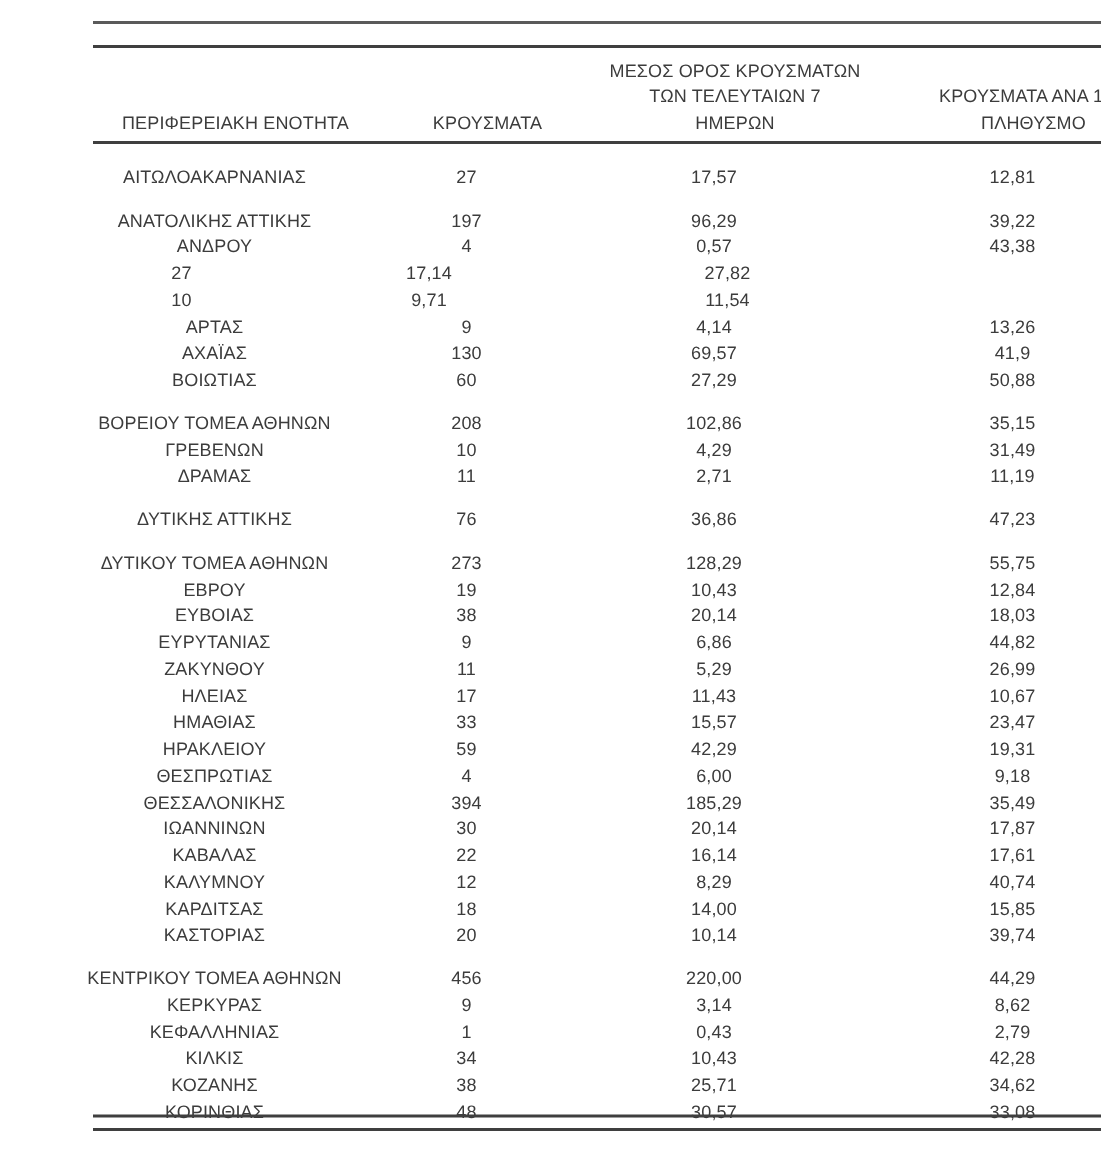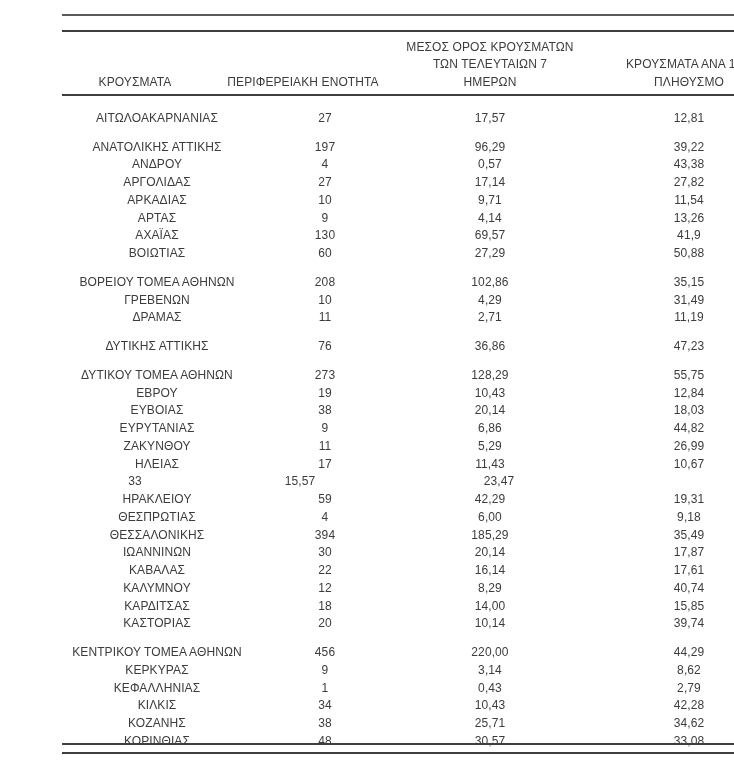--- a/index.html
+++ b/index.html
@@ -40,21 +40,21 @@
     box-sizing: content-box;
   }
   .thead .cell {
     font-size: 12px;
     line-height: 17.5px;
     padding-bottom: 3px;
     letter-spacing: 0.1px;
   }
   .tbody {
     position: absolute;
-    left: 62px;
+    left: 48px;
     right: 0;
     top: 96px;
   }
   .group { margin-top: 11px; }
   .group:first-child { margin-top: 13px; }
   .row {
     display: flex;
     height: 17.75px;
     align-items: center;
   }
@@ -71,25 +71,25 @@
   .c4 { width: 152px; padding-right: 26px; box-sizing: border-box; margin-left: 44px; }
 </style>
 </head>
 <body>
 
 <div class="page">
   <div class="rule rule-top-1"></div>
   <div class="rule rule-top-2"></div>
 
   <div class="thead">
+      <div class="cell c1">
+        <div>ΠΕΡΙΦΕΡΕΙΑΚΗ ΕΝΟΤΗΤΑ</div>
+      </div>
       <div class="cell c2">
         <div>ΚΡΟΥΣΜΑΤΑ</div>
-      </div>
-      <div class="cell c1">
-        <div>ΠΕΡΙΦΕΡΕΙΑΚΗ ΕΝΟΤΗΤΑ</div>
       </div>
       <div class="cell c3">
         <div>ΜΕΣΟΣ ΟΡΟΣ ΚΡΟΥΣΜΑΤΩΝ</div>
         <div>ΤΩΝ ΤΕΛΕΥΤΑΙΩΝ 7</div>
         <div>ΗΜΕΡΩΝ</div>
       </div>
       <div class="cell c4">
         <div>ΚΡΟΥΣΜΑΤΑ ΑΝΑ 100000</div>
         <div>ΠΛΗΘΥΣΜΟ</div>
       </div>
@@ -111,27 +111,25 @@
           <div class="cell c3">96,29</div>
           <div class="cell c4">39,22</div>
         </div>
         <div class="row">
           <div class="cell c1">ΑΝΔΡΟΥ</div>
           <div class="cell c2">4</div>
           <div class="cell c3">0,57</div>
           <div class="cell c4">43,38</div>
         </div>
         <div class="row">
-          <div class="cell c1">ΑΡΓΟΛΙΔΑΣ</div>
           <div class="cell c2">27</div>
           <div class="cell c3">17,14</div>
           <div class="cell c4">27,82</div>
         </div>
         <div class="row">
-          <div class="cell c1">ΑΡΚΑΔΙΑΣ</div>
           <div class="cell c2">10</div>
           <div class="cell c3">9,71</div>
           <div class="cell c4">11,54</div>
         </div>
         <div class="row">
           <div class="cell c1">ΑΡΤΑΣ</div>
           <div class="cell c2">9</div>
           <div class="cell c3">4,14</div>
           <div class="cell c4">13,26</div>
         </div>
@@ -207,20 +205,21 @@
           <div class="cell c3">5,29</div>
           <div class="cell c4">26,99</div>
         </div>
         <div class="row">
           <div class="cell c1">ΗΛΕΙΑΣ</div>
           <div class="cell c2">17</div>
           <div class="cell c3">11,43</div>
           <div class="cell c4">10,67</div>
         </div>
         <div class="row">
+          <div class="cell c1">ΗΜΑΘΙΑΣ</div>
           <div class="cell c2">33</div>
           <div class="cell c3">15,57</div>
           <div class="cell c4">23,47</div>
         </div>
         <div class="row">
           <div class="cell c1">ΗΡΑΚΛΕΙΟΥ</div>
           <div class="cell c2">59</div>
           <div class="cell c3">42,29</div>
           <div class="cell c4">19,31</div>
         </div>

